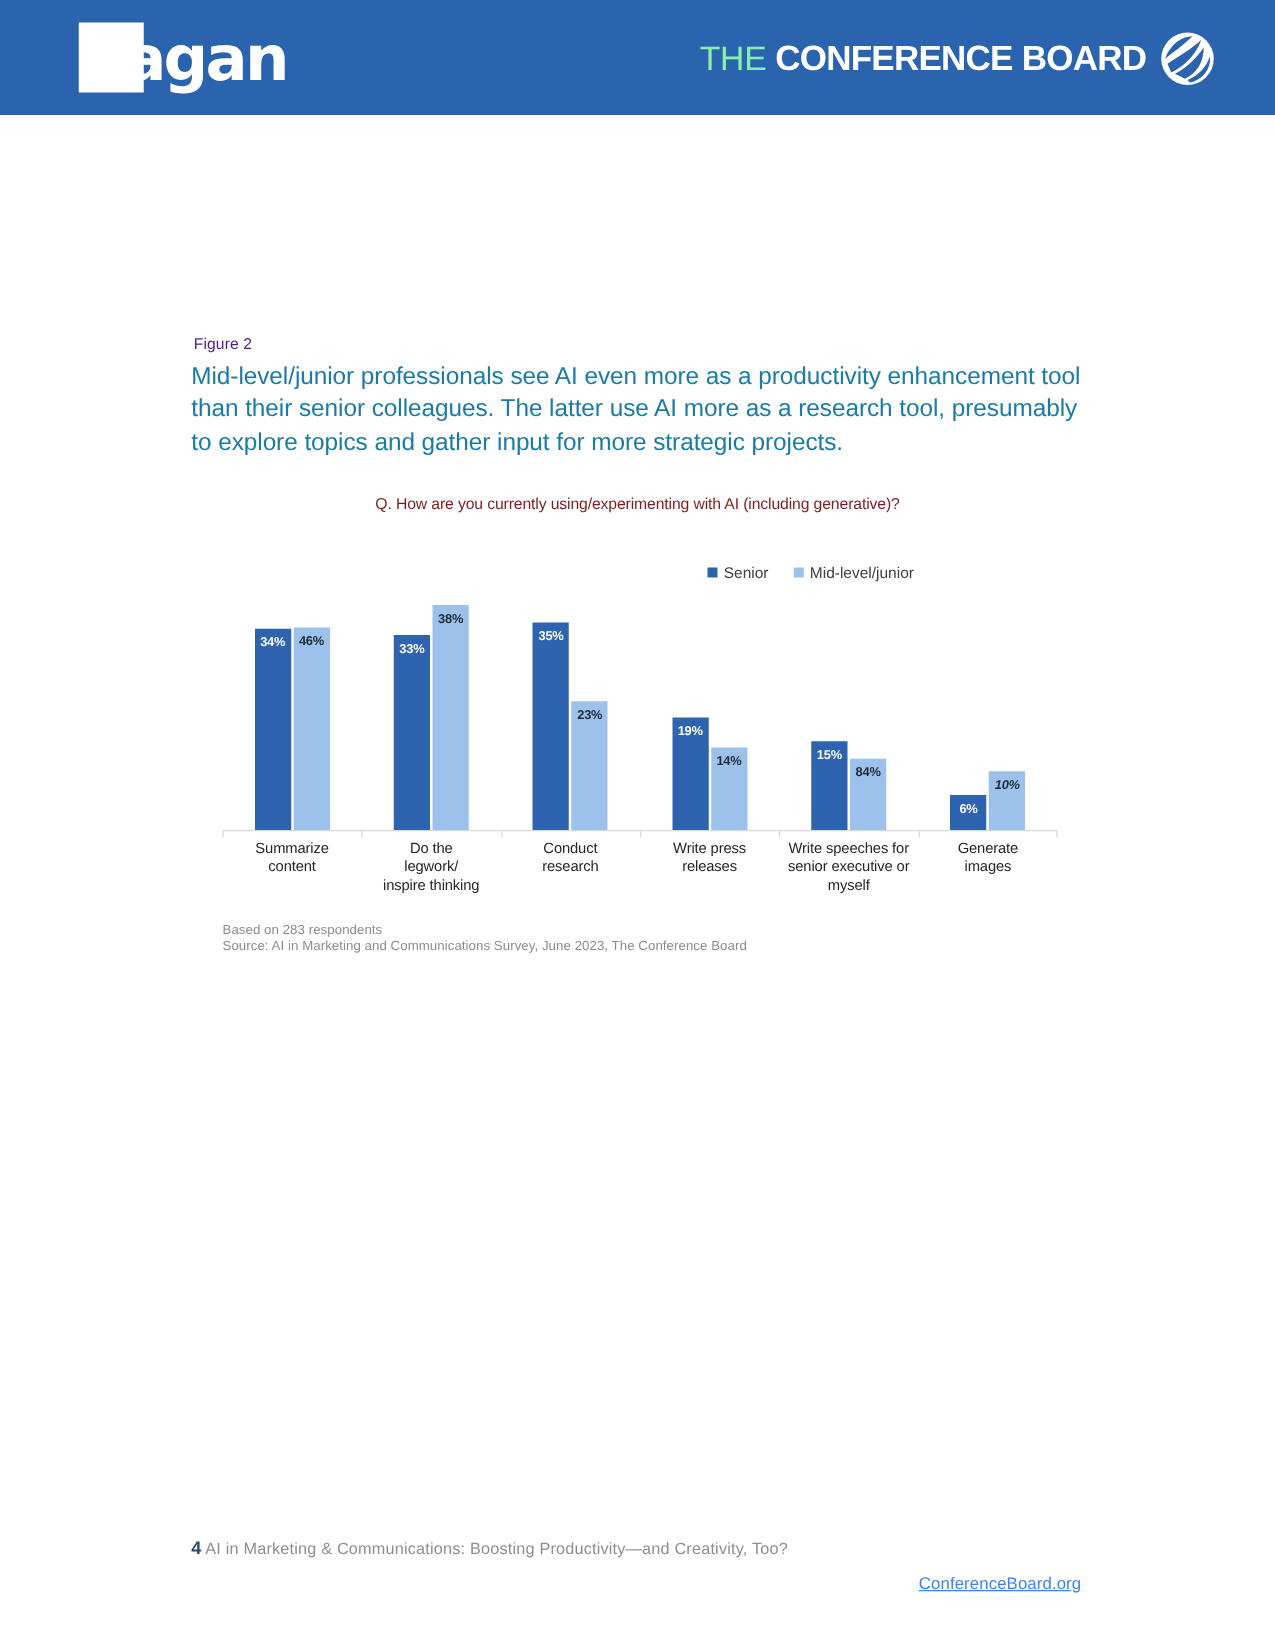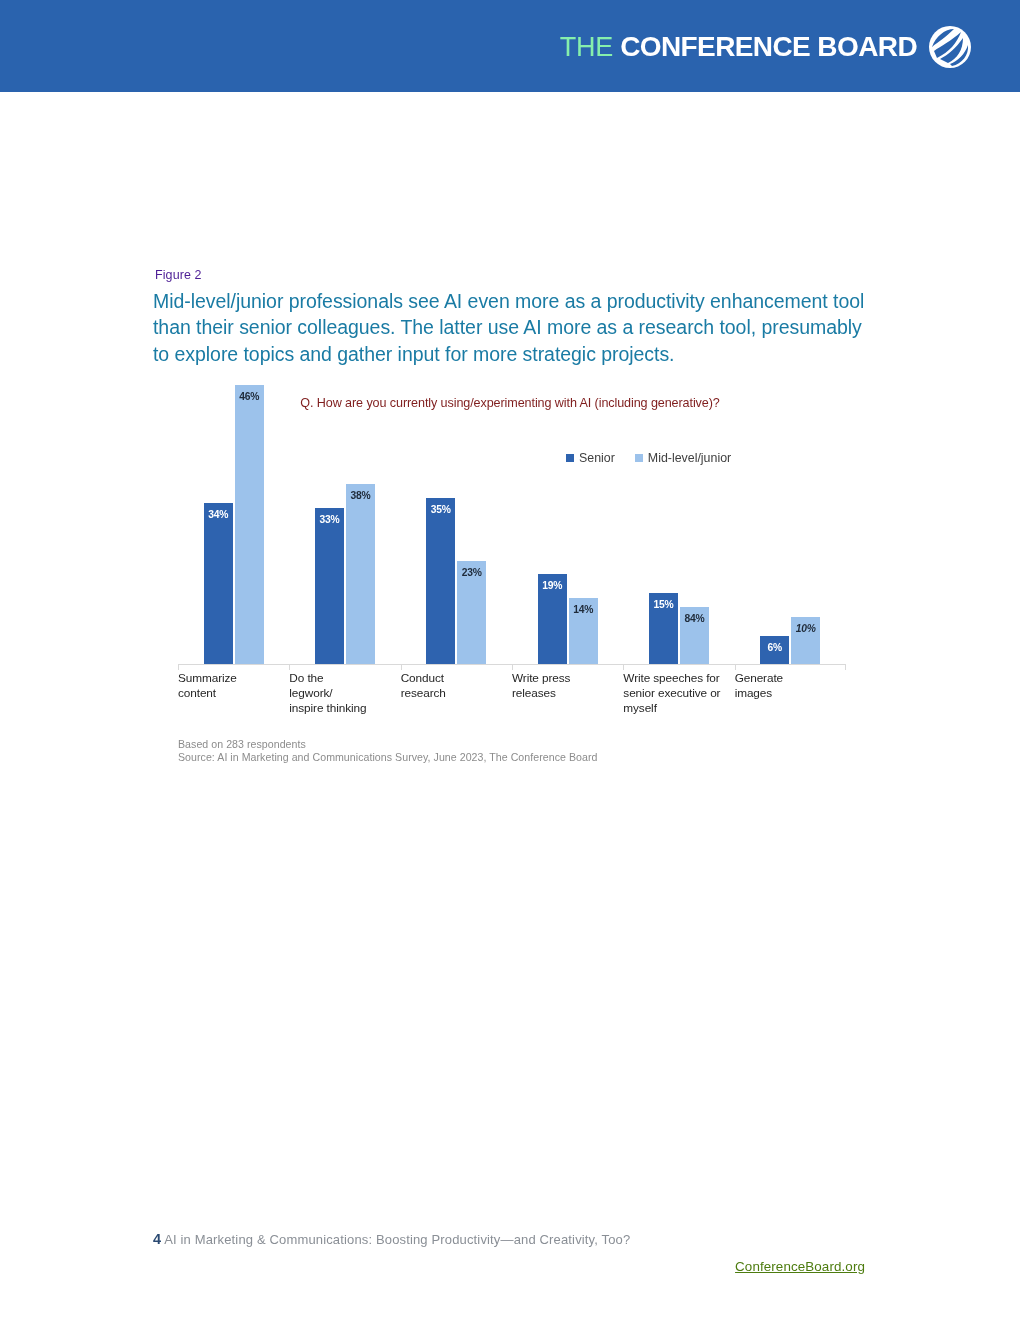--- a/index.html
+++ b/index.html
@@ -206,20 +206,21 @@
   .cat-labels {
     position: absolute;
     left: 8px;
     top: 288px;
     width: 668px;
     height: 56px;
   }
   .cat-label {
     position: absolute;
     top: 0;
+    text-align: center;
     font-size: 11.8px;
     line-height: 15.2px;
     color: #262626;
     letter-spacing: -0.1px;
   }
 
   .chart-footnote {
     position: absolute;
     left: 8px;
     top: 355px;
@@ -244,29 +245,33 @@
     color: #2b4a72;
     font-weight: 700;
     font-size: 14.5px;
     margin-right: 3px;
   }
   .footer-url {
     position: absolute;
     right: 155px;
     top: 1259px;
     font-size: 13.4px;
-    color: #4d7c0f;
+    color: #3b82f6;
     letter-spacing: .1px;
   }
 </style>
 </head>
 <body>
 
 <div class="header-band">
 
+  <div class="ragan-logo">
+    <div class="ragan-block"></div>
+    <div class="ragan-word">Ragan</div>
+  </div>
 
   <div class="tcb-logo">
     <span class="tcb-the">THE </span>
     <span class="tcb-main">CONFERENCE BOARD</span>
     <span class="tcb-mark">
       <svg width="44" height="44" viewBox="0 0 44 44" aria-hidden="true">
         <circle cx="22" cy="22" r="21" fill="#ffffff"></circle>
         <path d="M6 26 C13 21, 23 16, 33 7 C29 18, 21 27, 9 33 Z" fill="#2a63ae"></path>
         <path d="M12 34 C20 30, 28 23, 35 13 C35 25, 29 34, 20 38 Z" fill="#2a63ae"></path>
         <path d="M22 39 C30 36, 37 29, 40 20 C41 30, 34 39, 24 41 Z" fill="#2a63ae"></path>
@@ -293,21 +298,21 @@
       <span>Mid-level/junior</span>
     </span>
   </div>
 
   <div class="plot" id="plot">
     <div class="axis-line"></div>
   <div class="group" style="left: 0px; width: 111.333px;">
         <div class="bar senior" style="height: 161.16px;">
           <span class="bar-label">34%</span>
         </div>
-        <div class="bar mid" style="height: 279px;">
+        <div class="bar mid" style="height: 162px;">
           <span class="bar-label">46%</span>
         </div>
       </div>
       <div class="group" style="left: 111.333px; width: 111.333px;">
         <div class="bar senior" style="height: 156.42px;">
           <span class="bar-label">33%</span>
         </div>
         <div class="bar mid" style="height: 180.12px;">
           <span class="bar-label">38%</span>
         </div>

